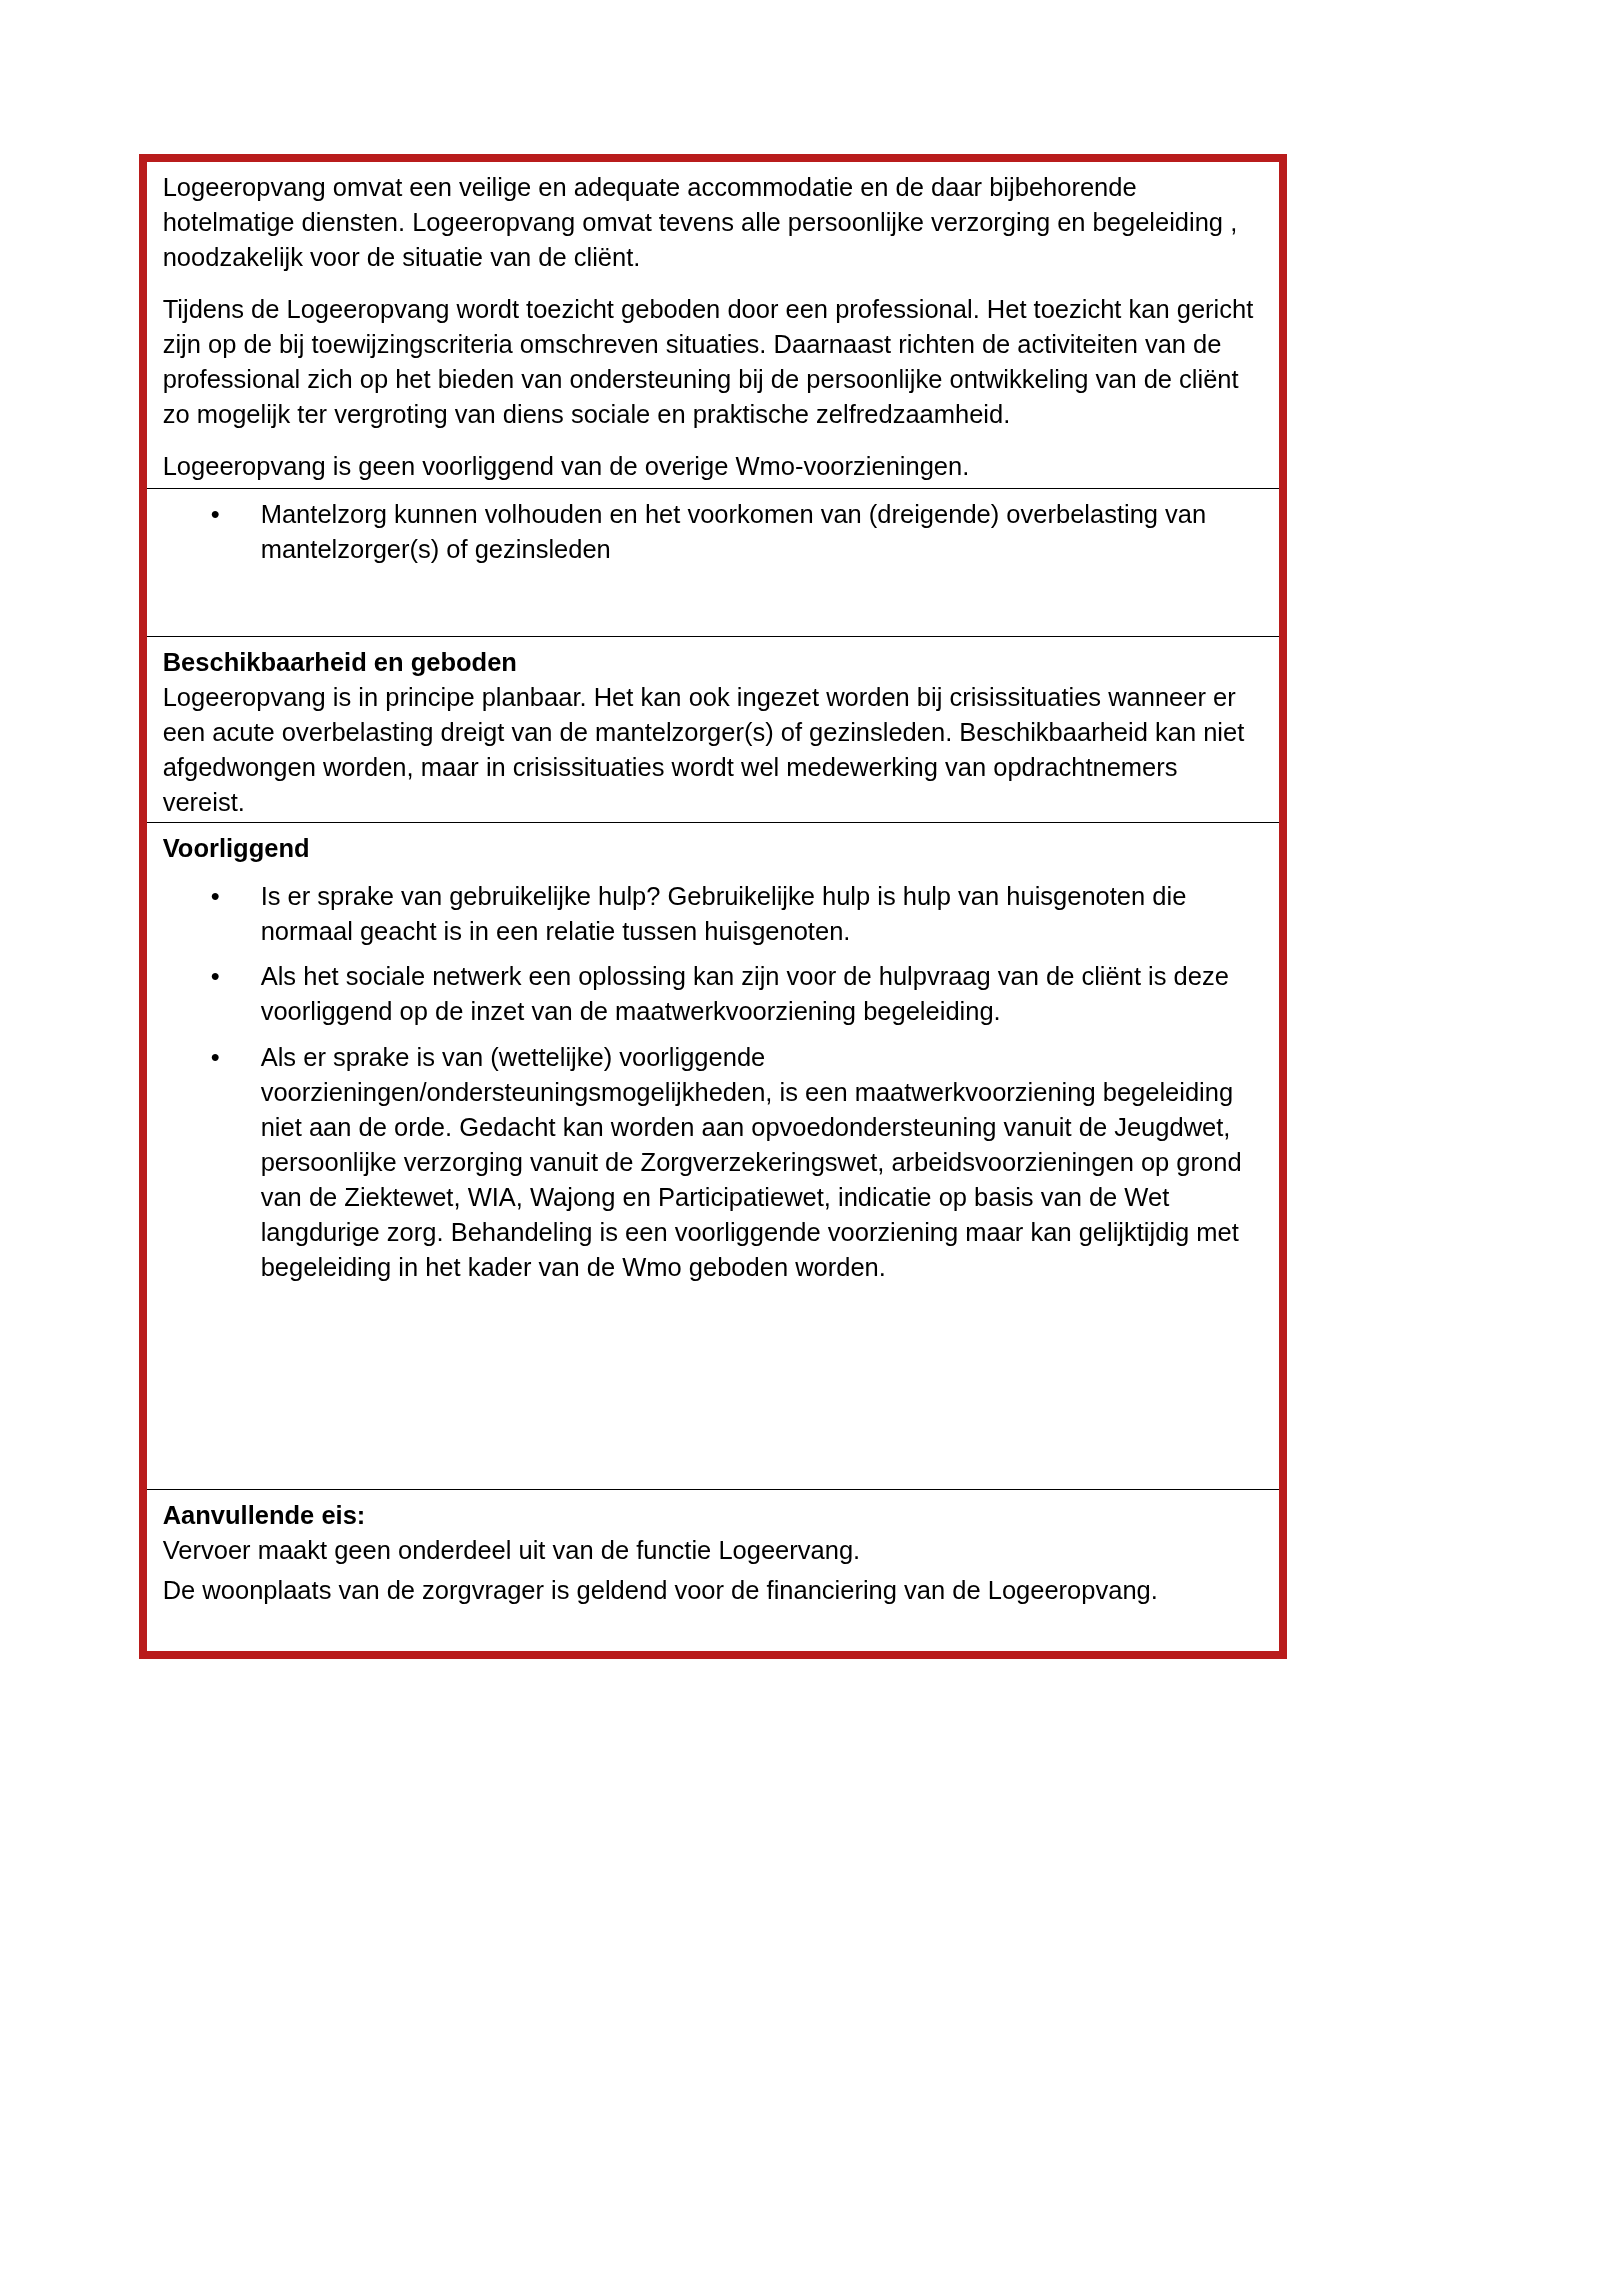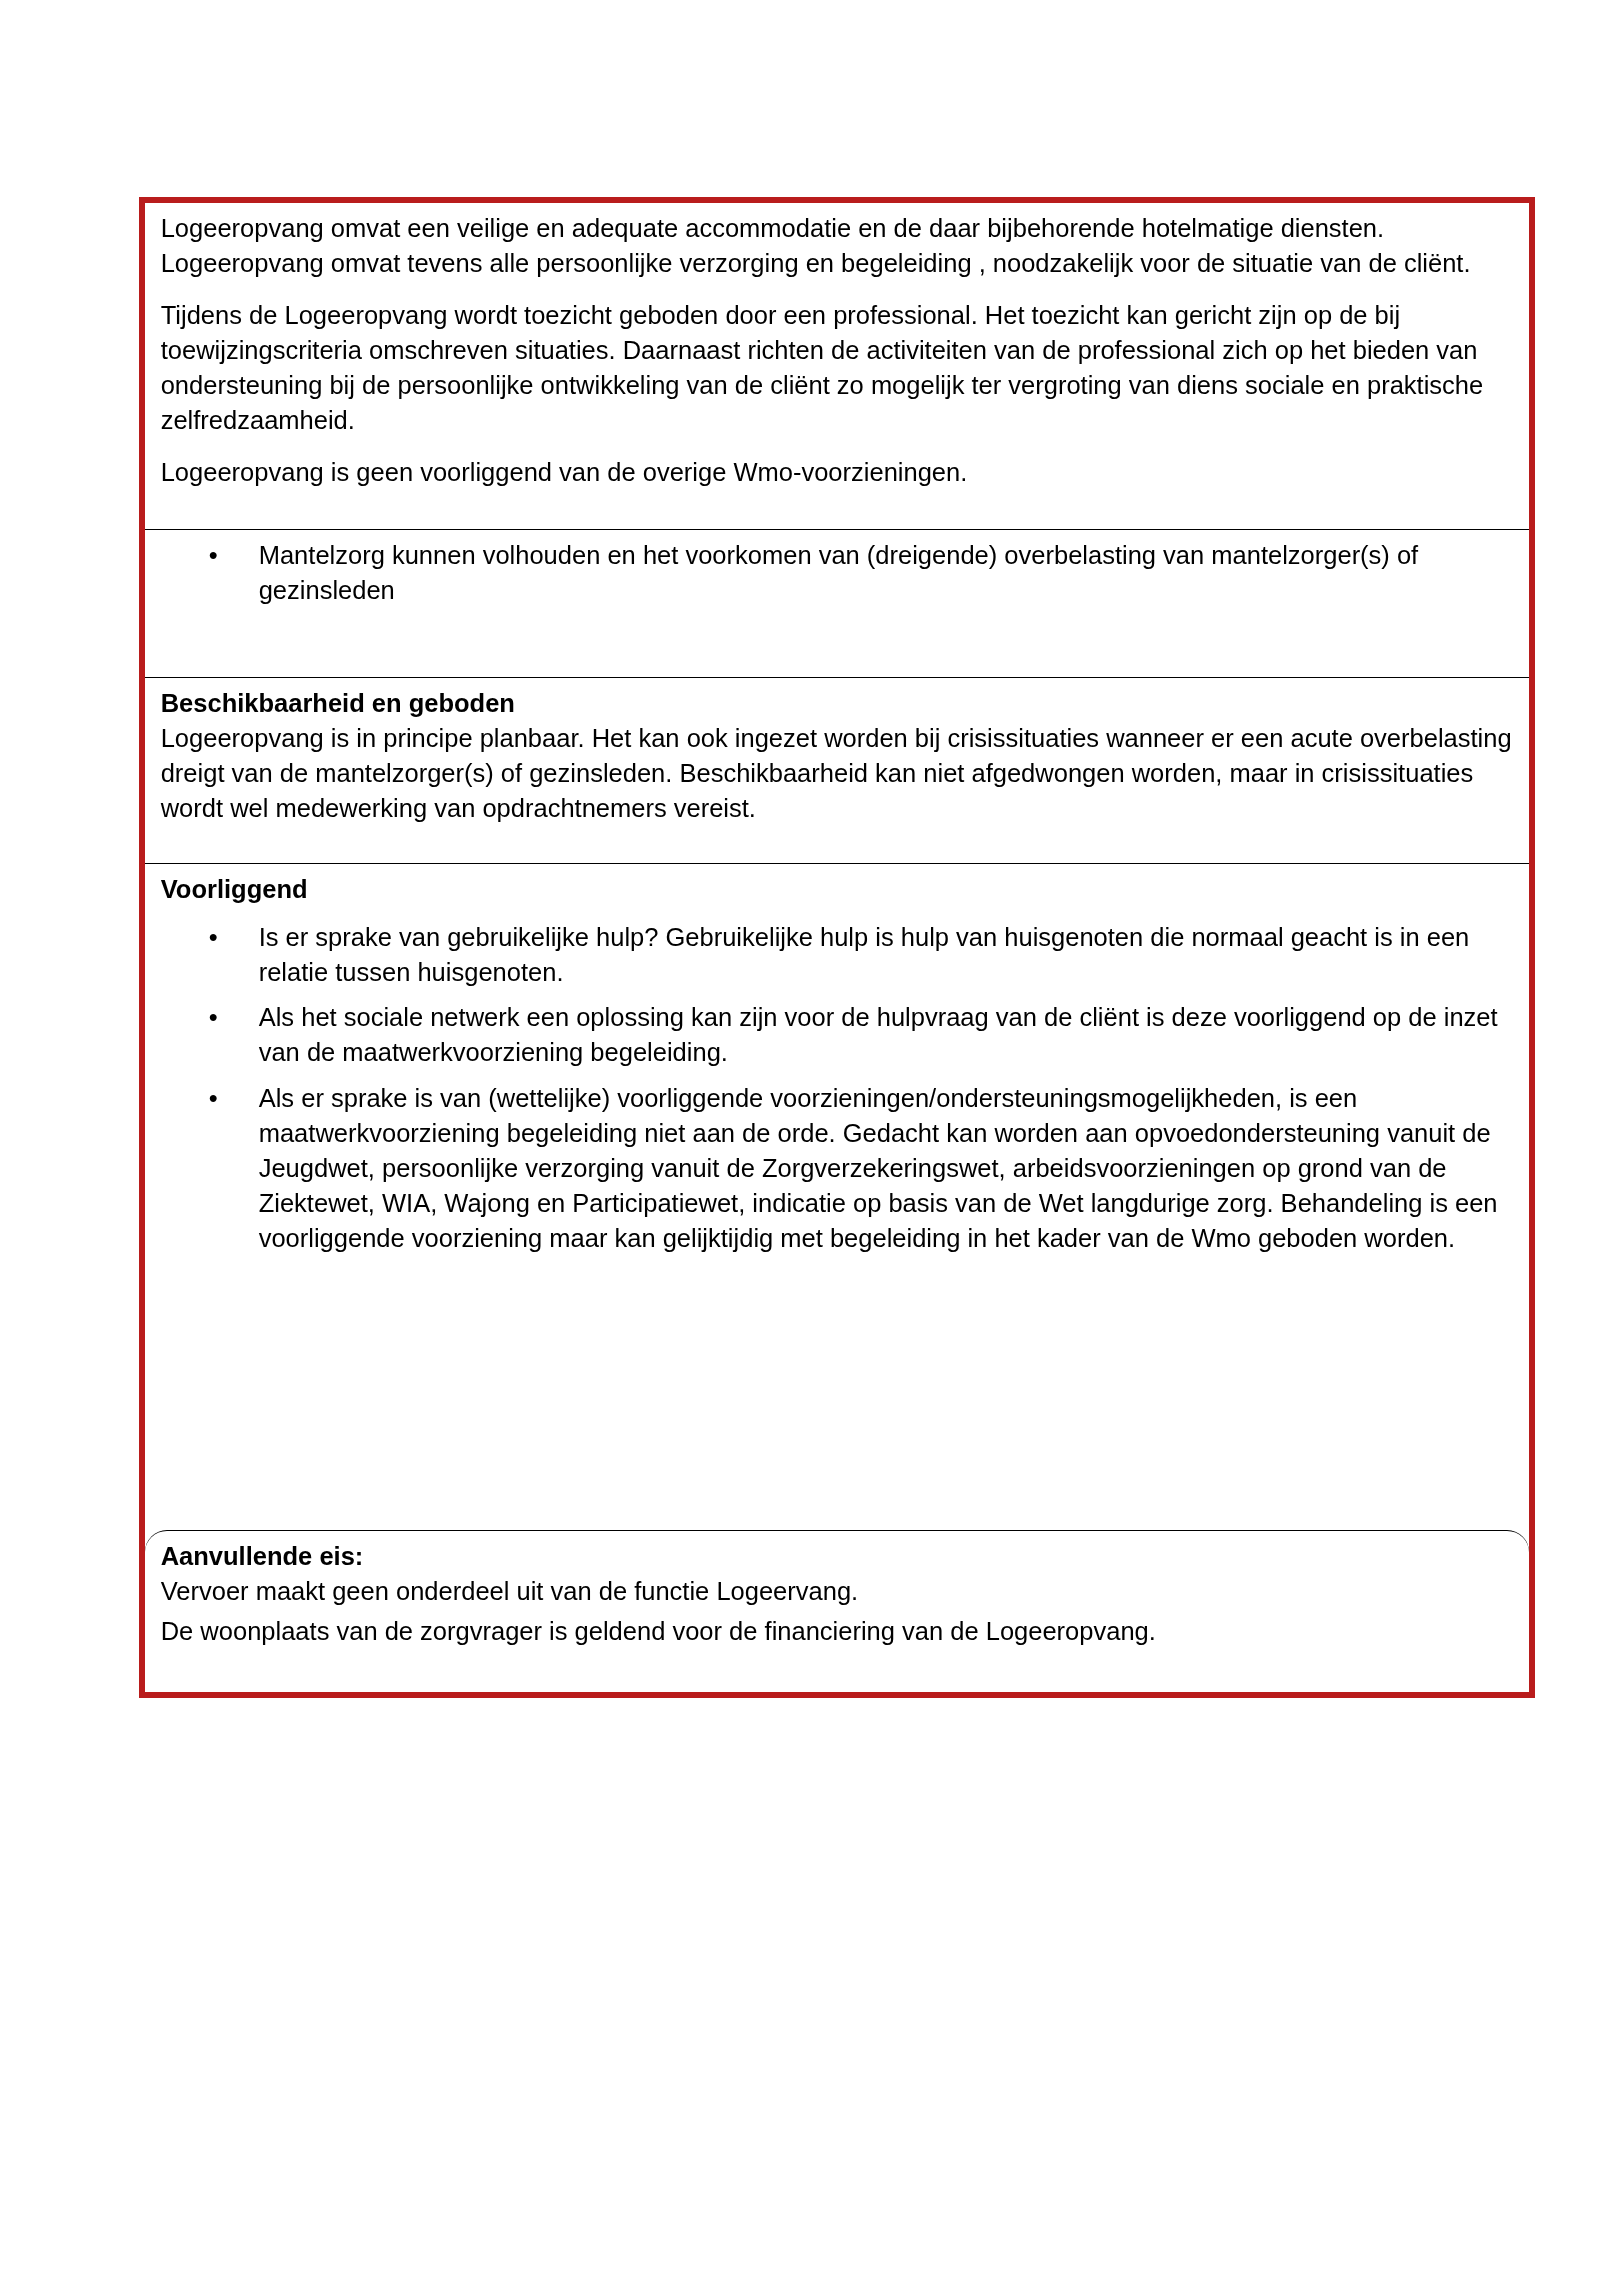--- a/index.html
+++ b/index.html
@@ -11,38 +11,37 @@
     width: 1623px;
     height: 2295px;
     position: relative;
     font-family: "Liberation Sans", sans-serif;
     color: #000000;
   }
   .doc-table {
     position: absolute;
     left: 139px;
     top: 154px;
-    width: 1396px;
-    border: 6px solid #b91c1c;
+    width: 1148px;
+    border: 8px solid #b91c1c;
     box-sizing: border-box;
     font-size: 25.5px;
     line-height: 35px;
-    margin-top: 43px;
   }
   .row {
     box-sizing: border-box;
     padding: 7.9px 17px 0 15.7px;
     border-top: 1.3px solid #000000;
   }
   .row:first-child { border-top: none; }
   .row-intro        { min-height: 326px; }
   .row-resultaat    { min-height: 148px; }
   .row-beschikbaar  { min-height: 186px; }
   .row-voorliggend  { min-height: 667px; }
-  .row-aanvullend   { min-height: 162px; border-radius: 22px; }
+  .row-aanvullend   { min-height: 162px; }
 
   .row p { margin: 0 0 17px 0; }
   .row p.no-gap { margin-bottom: 0; }
   .row p.big-gap { margin-bottom: 35px; }
   .row p.small-gap { margin-bottom: 5.2px; }
 
   h3.section-title {
     margin: 0;
     font-size: inherit;
     line-height: inherit;

